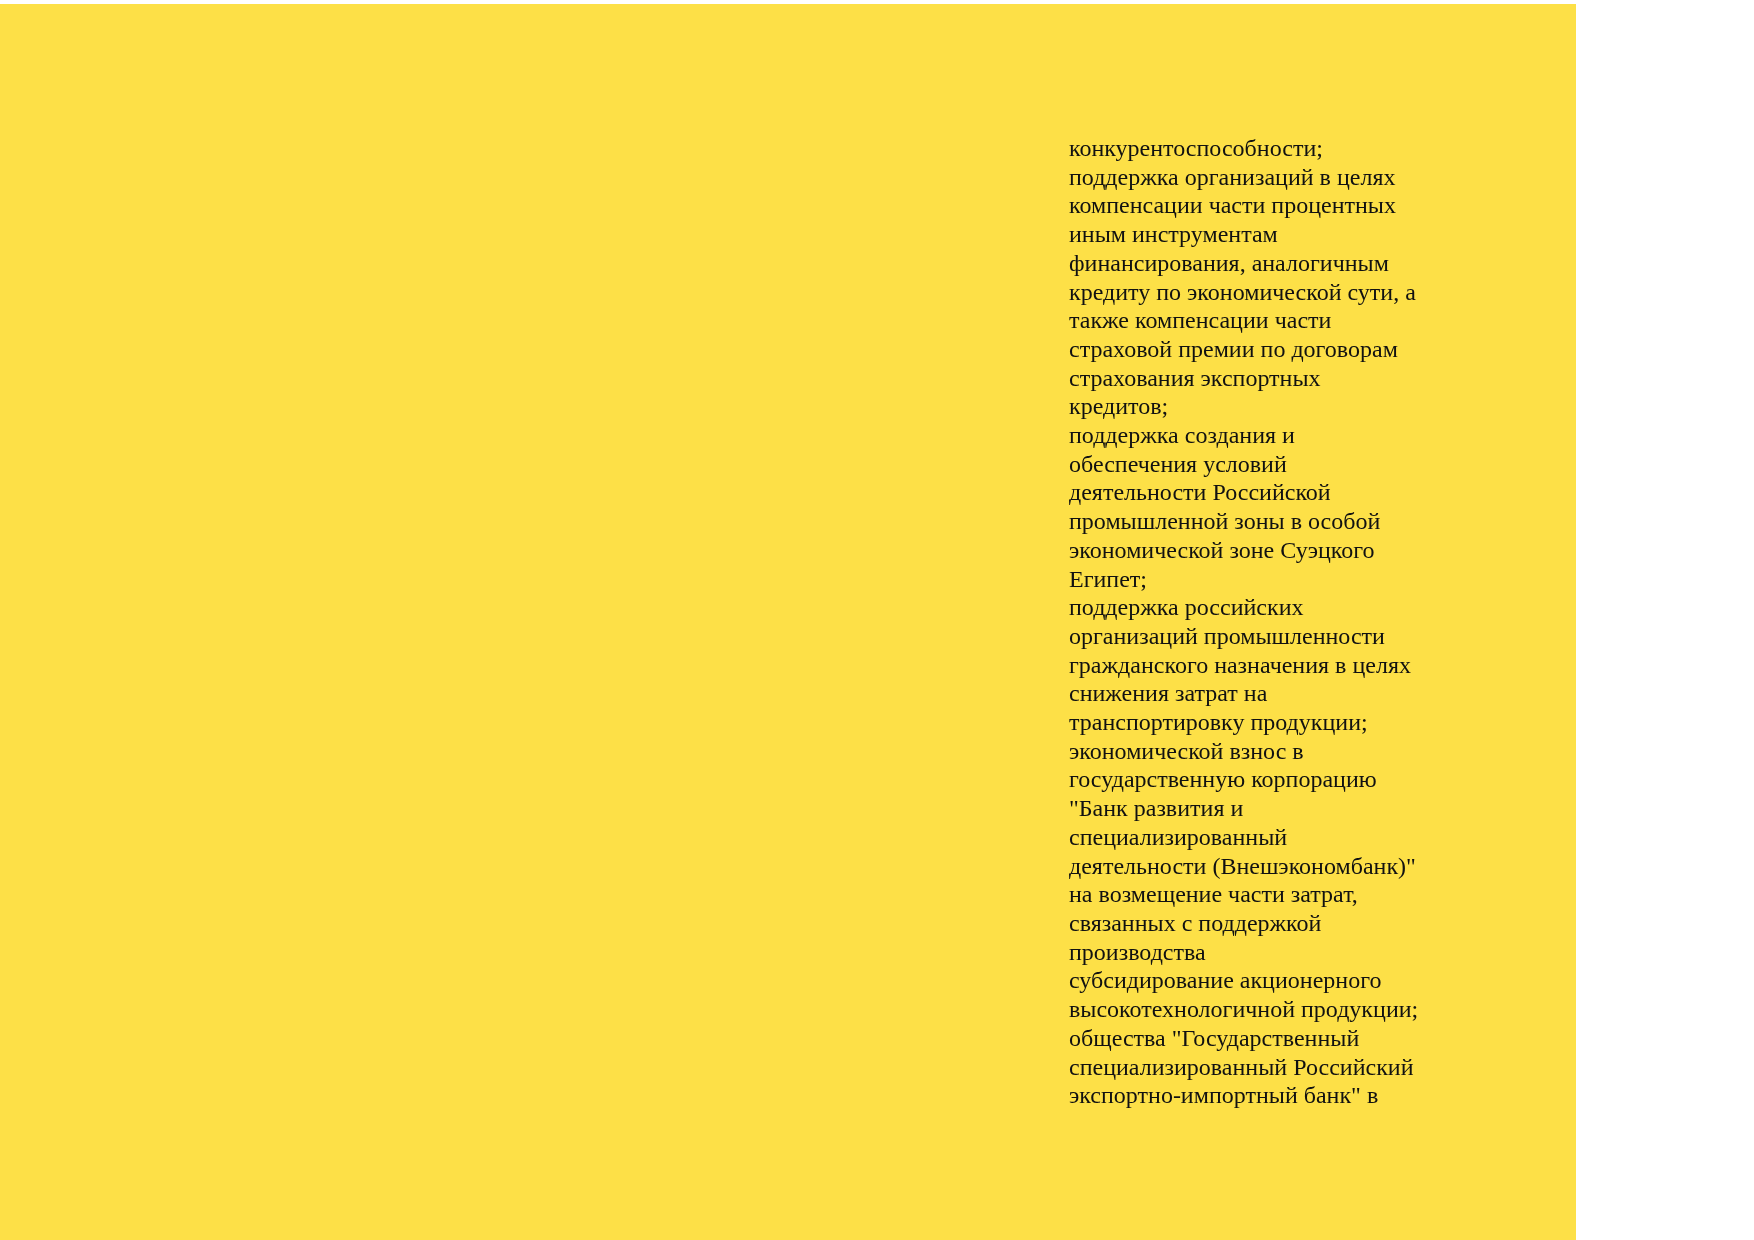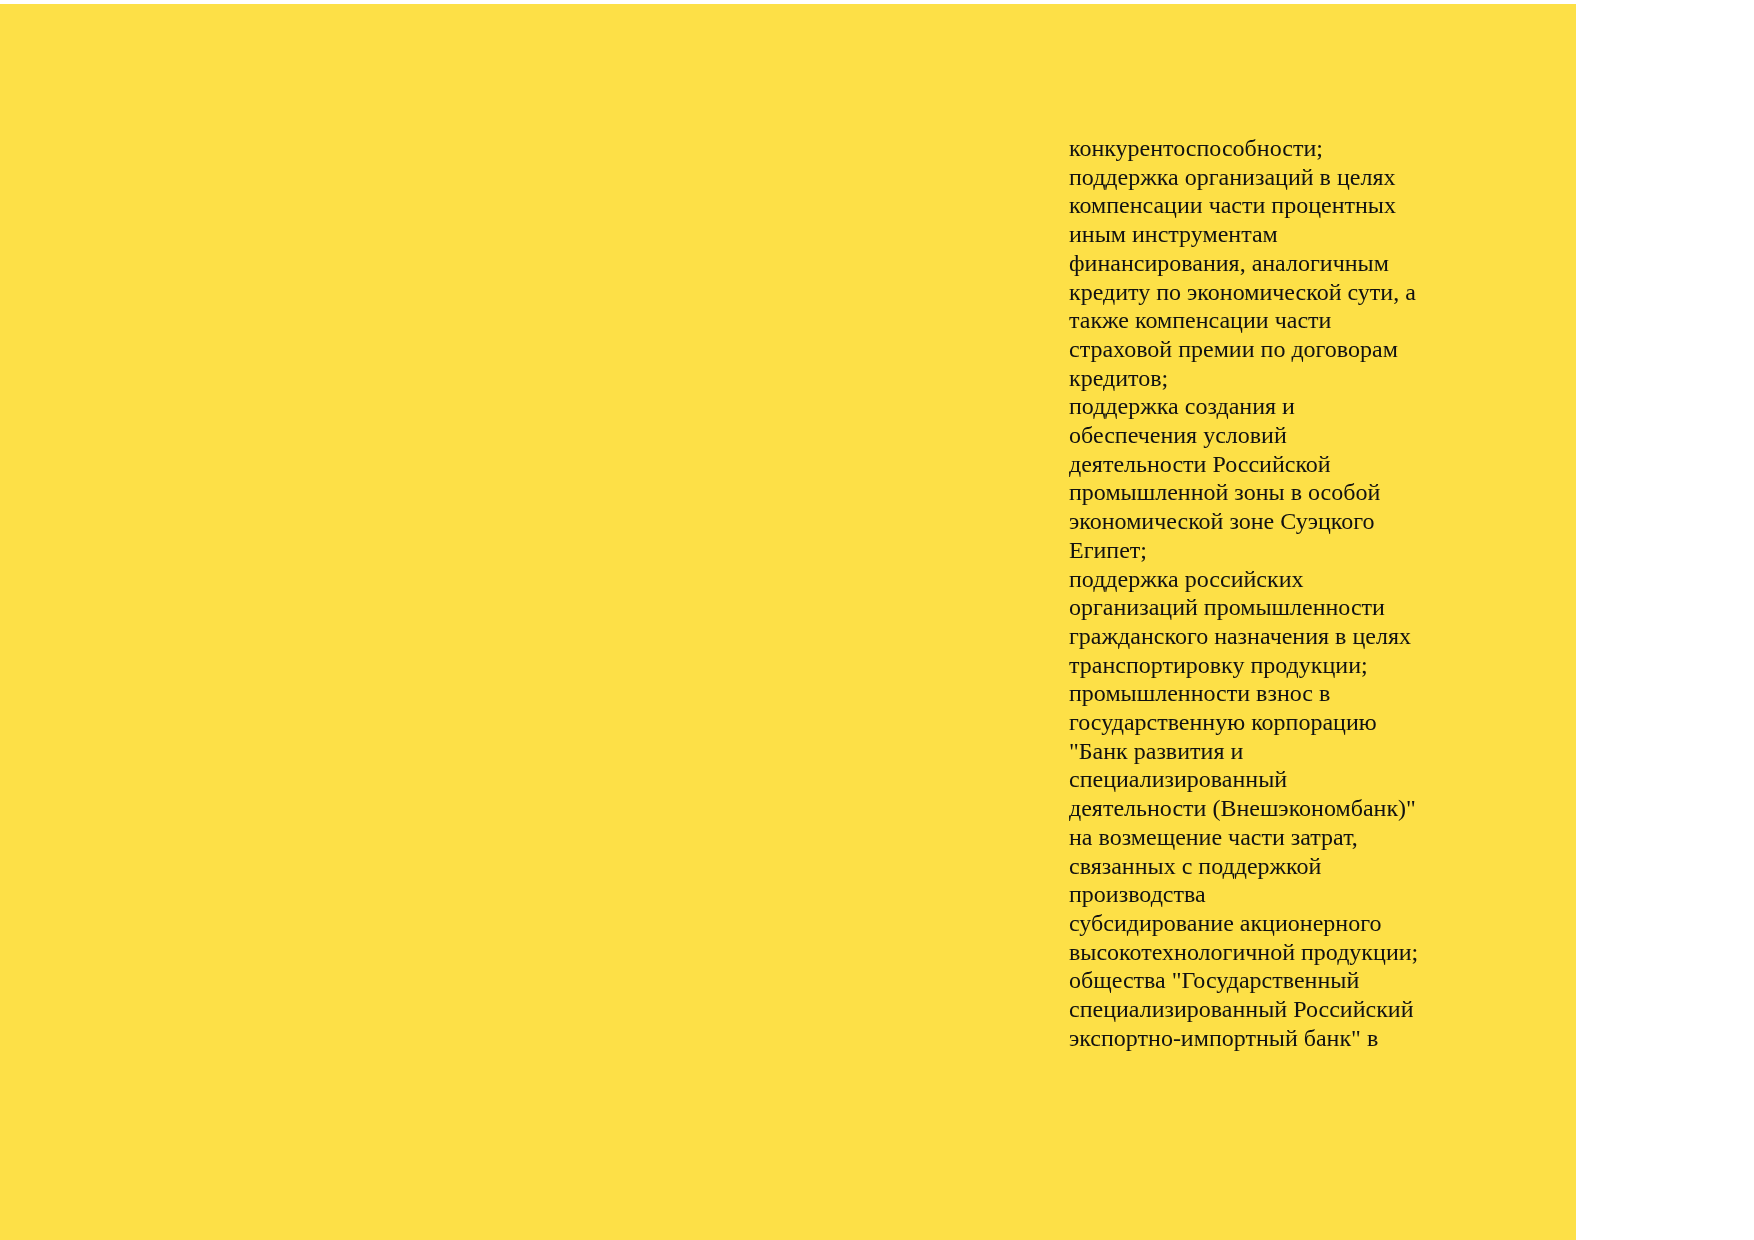--- a/index.html
+++ b/index.html
@@ -23,32 +23,34 @@
 <div class="page">
   <div class="col">
     <span class="line">конкурентоспособности;</span>
     <span class="line">поддержка организаций в целях</span>
     <span class="line">компенсации части процентных</span>
     <span class="line">иным инструментам</span>
     <span class="line">финансирования, аналогичным</span>
     <span class="line">кредиту по экономической сути, а</span>
     <span class="line">также компенсации части</span>
     <span class="line">страховой премии по договорам</span>
+    <span class="line">страхования экспортных</span>
     <span class="line">кредитов;</span>
     <span class="line">поддержка создания и</span>
     <span class="line">обеспечения условий</span>
     <span class="line">деятельности Российской</span>
     <span class="line">промышленной зоны в особой</span>
     <span class="line">экономической зоне Суэцкого</span>
     <span class="line">Египет;</span>
     <span class="line">поддержка российских</span>
     <span class="line">организаций промышленности</span>
     <span class="line">гражданского назначения в целях</span>
+    <span class="line">снижения затрат на</span>
     <span class="line">транспортировку продукции;</span>
-    <span class="line">промышленности взнос в</span>
+    <span class="line">экономической взнос в</span>
     <span class="line">государственную корпорацию</span>
     <span class="line">"Банк развития и</span>
     <span class="line">специализированный</span>
     <span class="line">деятельности (Внешэкономбанк)"</span>
     <span class="line">на возмещение части затрат,</span>
     <span class="line">связанных с поддержкой</span>
     <span class="line">производства</span>
     <span class="line">субсидирование акционерного</span>
     <span class="line">высокотехнологичной продукции;</span>
     <span class="line">общества "Государственный</span>

